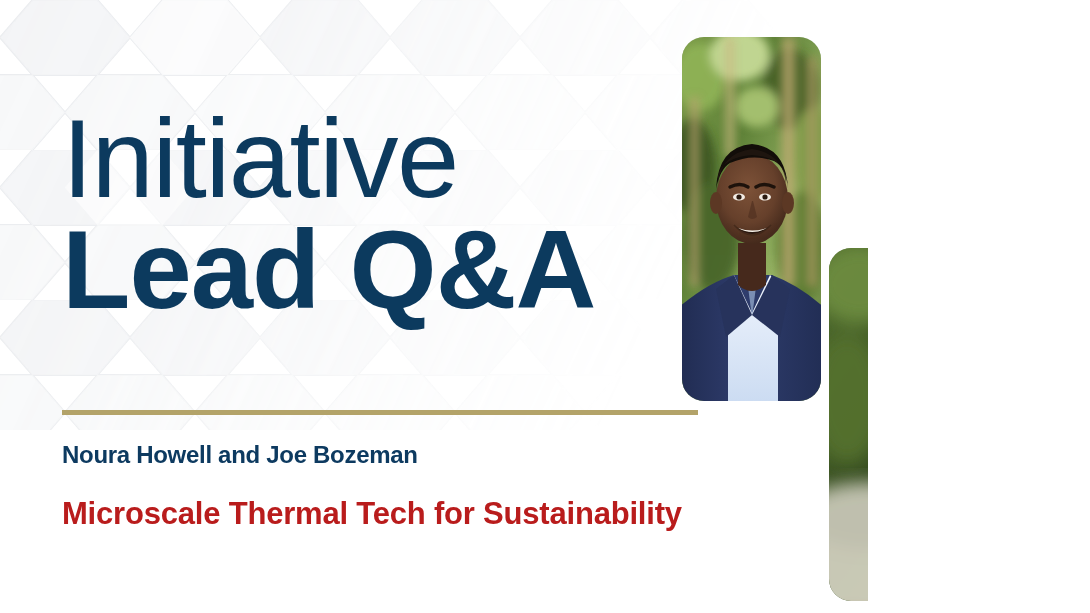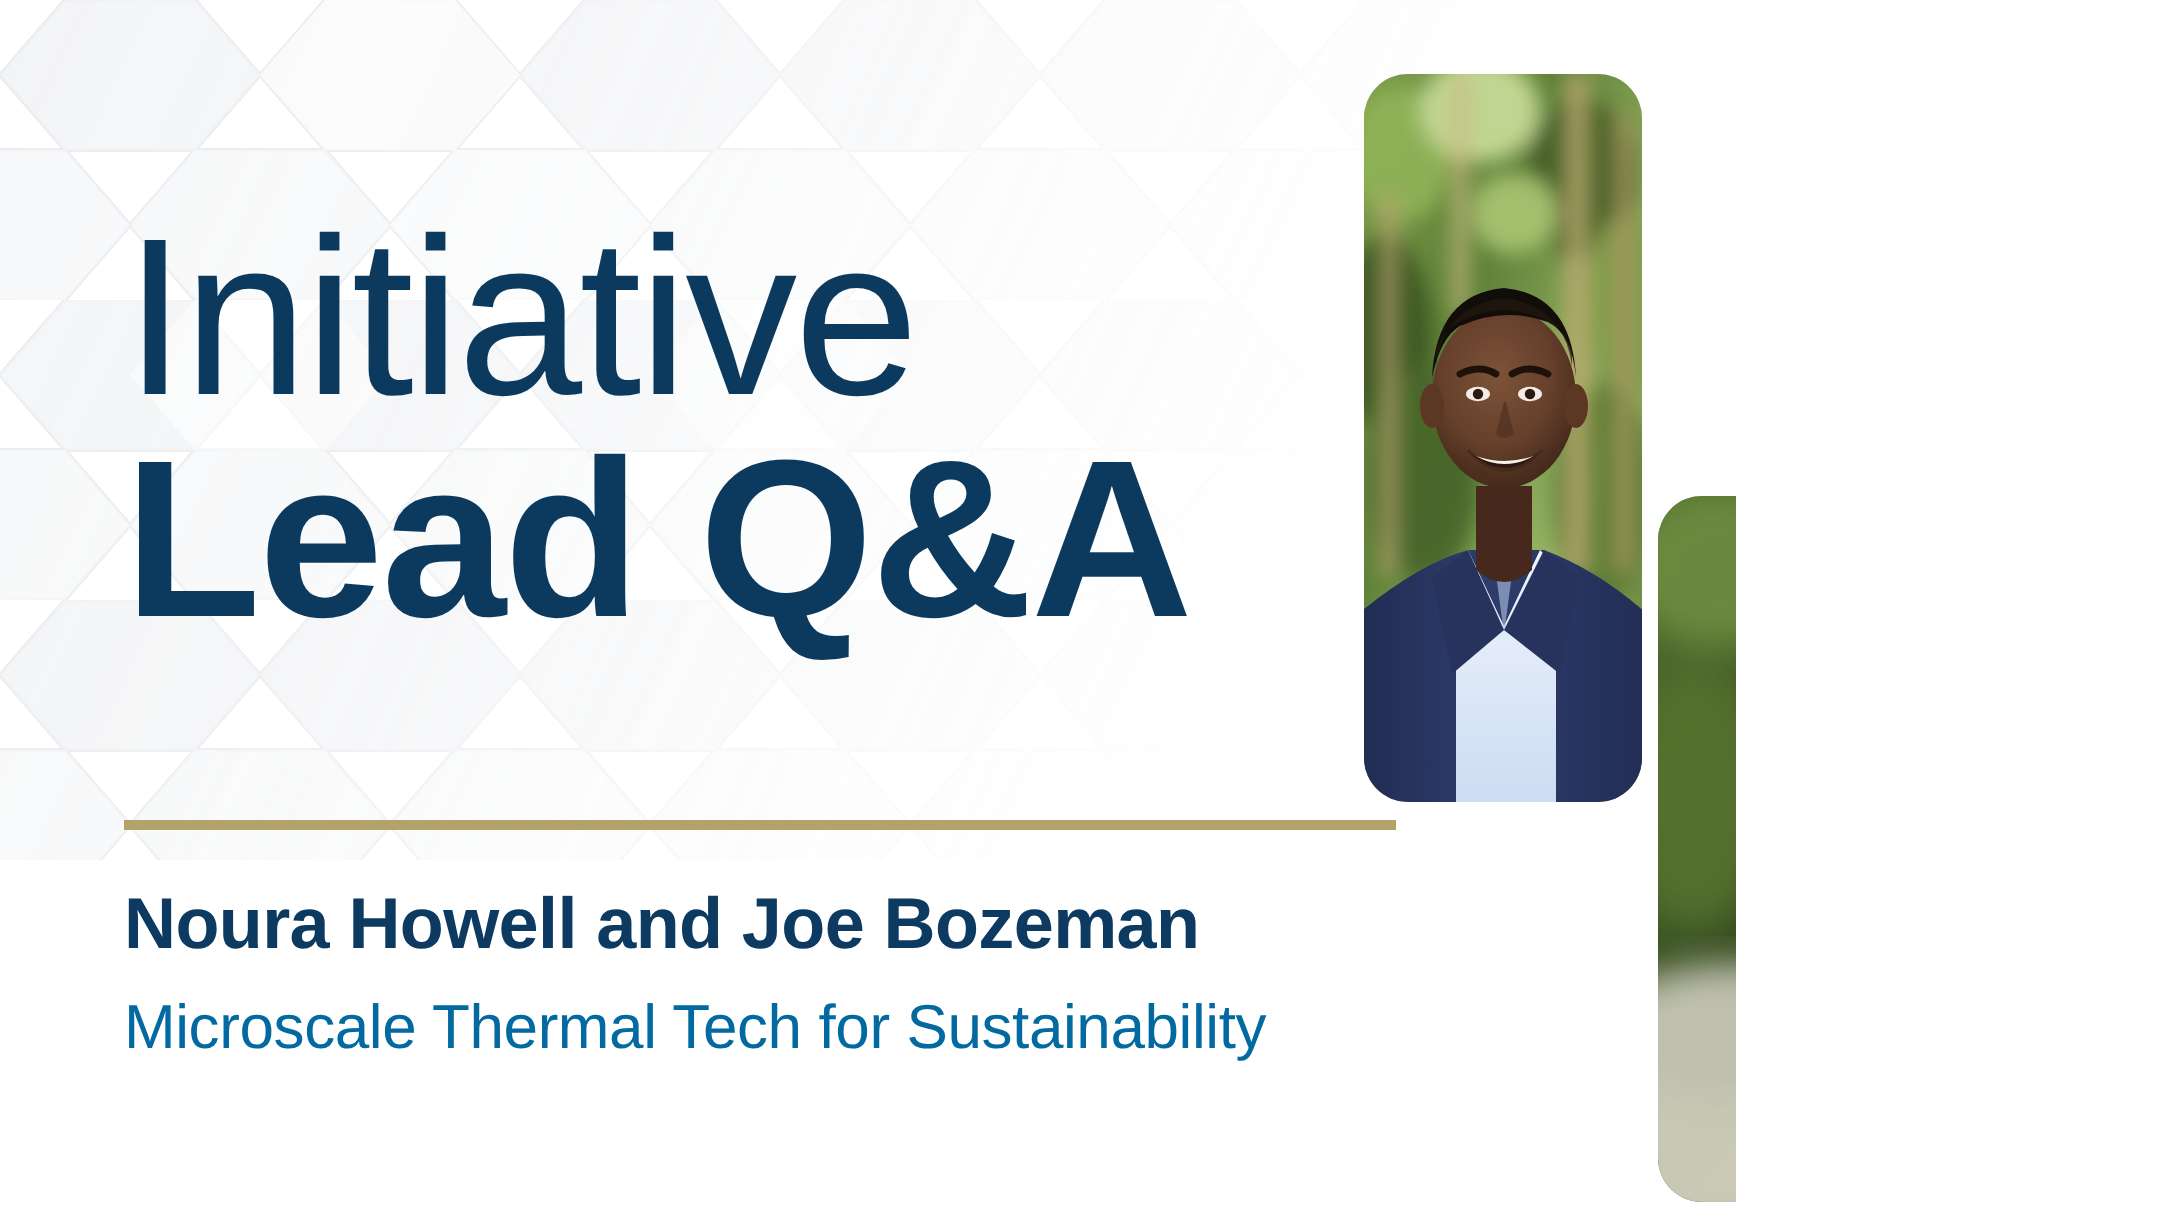--- a/index.html
+++ b/index.html
@@ -62,32 +62,32 @@
     width: 636px;
     height: 5px;
     background: #b3a369;
   }
 
   .presenter-names {
     position: absolute;
     left: 62px;
     top: 441px;
     color: #0d3a60;
-    font-size: 36px;
+    font-size: 24px;
     font-weight: 700;
     letter-spacing: -0.3px;
     white-space: nowrap;
   }
   .presenter-topic {
     position: absolute;
     left: 62px;
     top: 496px;
-    color: #0369a1;
+    color: #b91c1c;
     font-size: 31px;
-    font-weight: 400;
+    font-weight: 700;
     letter-spacing: -0.2px;
     white-space: nowrap;
   }
 
   
   .photo {
     position: absolute;
     border-radius: 22px;
     overflow: hidden;
     background: #cfd8cd;

